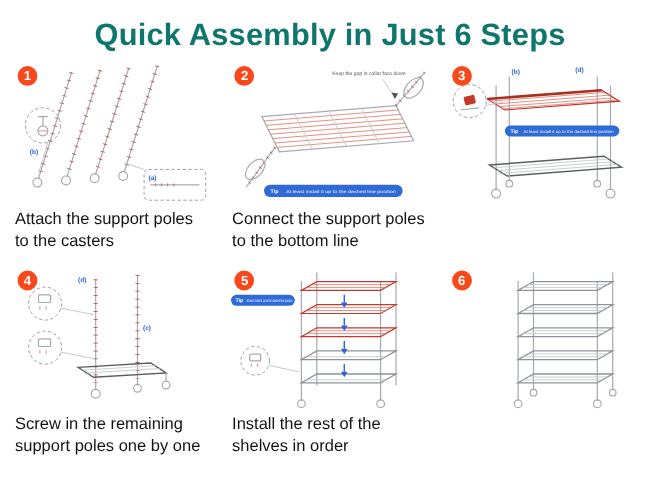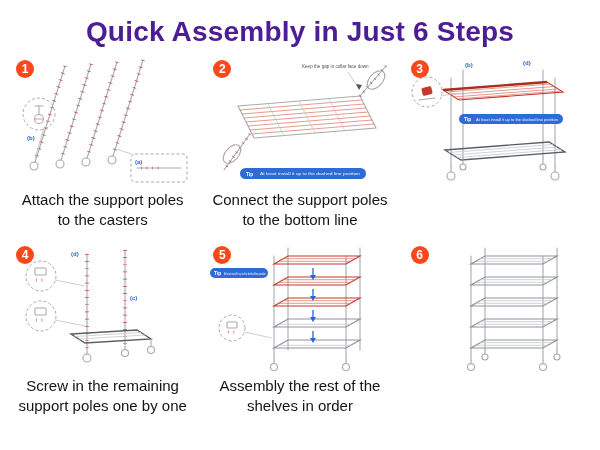--- a/index.html
+++ b/index.html
@@ -2,40 +2,40 @@
 <html><head>
 <meta charset="utf-8">
 <style>
   html,body { margin:0; padding:0; background:#ffffff; }
   .page {
     position:relative; width:600px; height:450px; background:#fff;
     font-family:"Liberation Sans", sans-serif; overflow:hidden;
   }
   .title {
     margin:0; padding-top:16px; text-align:center;
-    font-size:28px; font-weight:bold; color:#4c1d95; letter-spacing:.2px;
+    font-size:28px; font-weight:bold; color:#0f766e; letter-spacing:.2px;
   }
   .grid {
     display:grid; grid-template-columns:repeat(3,1fr);
     padding:6px 4px 0 4px;
   }
   .cell {
     position:relative; height:186px;
     display:flex; flex-direction:column; align-items:center;
   }
   .badge {
     position:absolute; left:12px; top:6px; width:18px; height:18px;
     border-radius:50%; background:#F8481C; color:#fff;
     font-size:12px; font-weight:bold;
     display:flex; align-items:center; justify-content:center; z-index:2;
   }
   .illus { width:180px; height:132px; margin-top:2px; }
   .illus svg { display:block; }
   .caption {
-    font-size:15px; color:#141414; text-align:center;
+    font-size:15px; color:#141414; 
     line-height:1.3; max-width:178px; margin-top:2px;
   }
   
   .g   { stroke:#a6aab0; fill:none; stroke-width:1.1; stroke-linecap:round; }
   .g2  { stroke:#8f9399; fill:none; stroke-width:1.2; }
   .gl  { stroke:#c3c7cc; fill:none; stroke-width:.8; }
   .dk  { stroke:#5b5e63; fill:none; stroke-width:1.3; }
   .r   { stroke:#c4392b; fill:none; stroke-width:1.1; }
   .rl  { stroke:#d9705f; fill:none; stroke-width:.7; }
   .rt  { stroke:#c4392b; fill:none; stroke-width:4; stroke-dasharray:.7 6.5; opacity:.9; }
@@ -289,21 +289,21 @@
             <text class="tipT" x="14" y="32.8" textLength="42" lengthAdjust="spacingAndGlyphs">At least install it up to the dashed line position</text>
           </g>
           <g>
             <circle class="dash" cx="22" cy="86" r="13"></circle>
             <rect class="g" x="17" y="80" width="10" height="6" rx="1"></rect>
             <line class="rt2" x1="18" y1="90" x2="27" y2="90"></line>
             <line class="ldr" x1="34" y1="90" x2="62" y2="96"></line>
           </g>
         </svg>
       </div>
-      <div class="caption">Assembly the rest of the shelves in order</div>
+      <div class="caption">Install the rest of the shelves in order</div>
     </div>
 
     <div class="cell">
       <div class="badge">6</div>
       <div class="illus">
         <svg viewBox="0 0 180 132" width="180" height="132">
           <g>
             <line class="g" x1="78" y1="6" x2="78" y2="108"></line>
             <line class="g" x1="150" y1="6" x2="150" y2="108"></line>
             <line class="g" x1="64" y1="14" x2="64" y2="118"></line>

